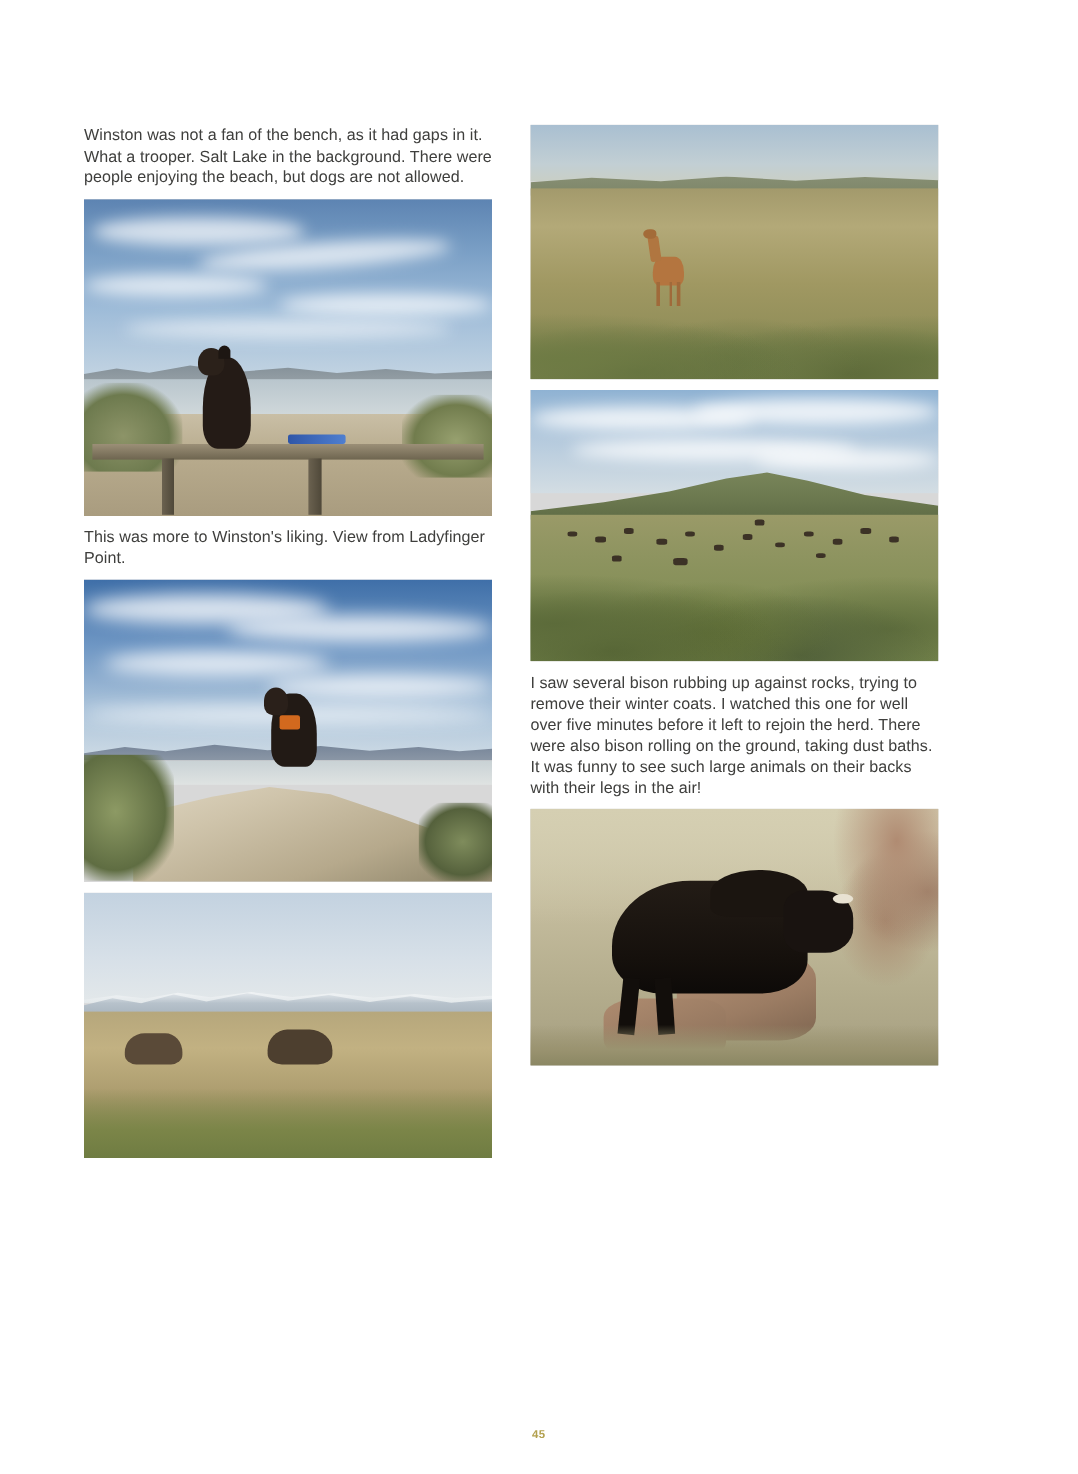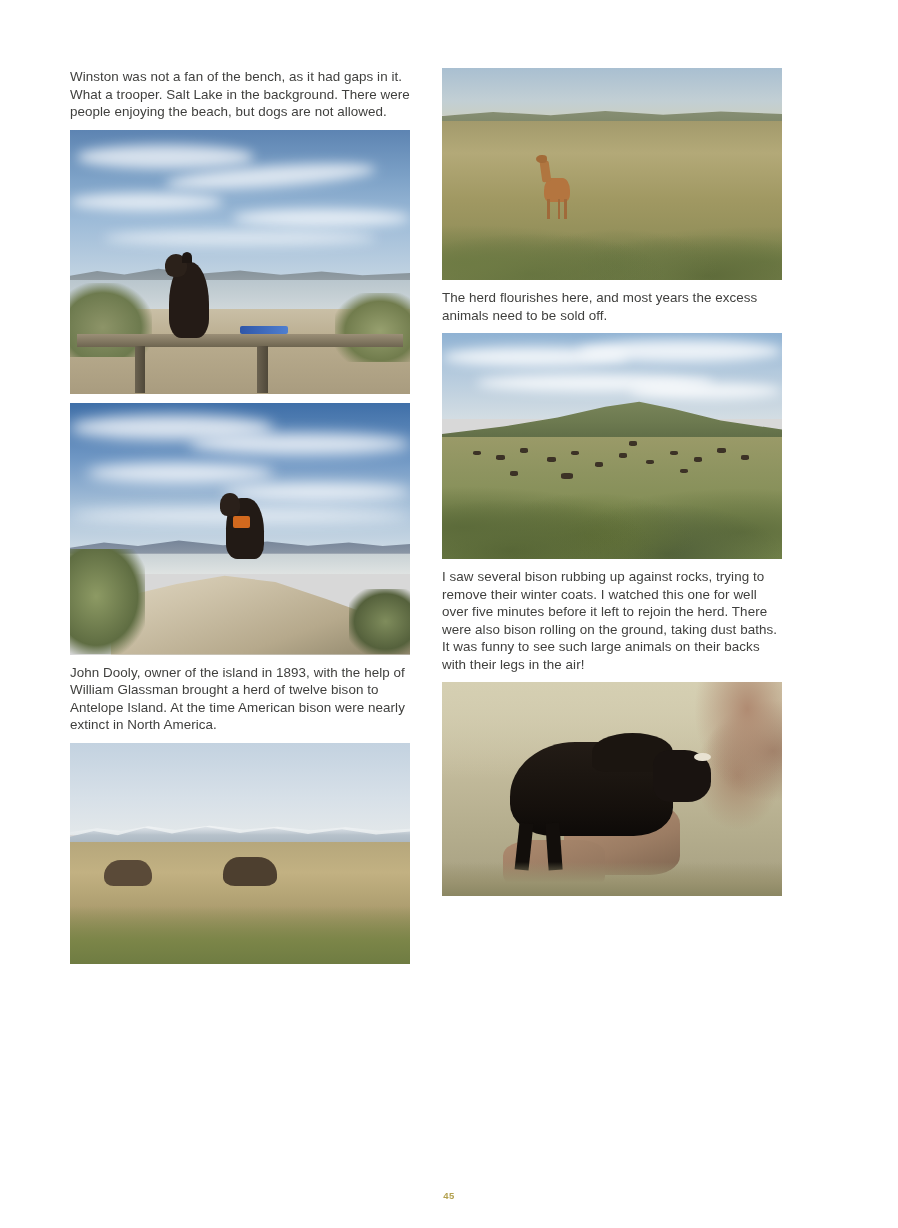--- a/index.html
+++ b/index.html
@@ -23,20 +23,21 @@
   .columns {
     position: absolute;
     top: 68px;
     left: 70px;
     width: 758px;
     display: flex;
     gap: 32px;
   }
   .col {
     width: 340px;
+    margin-top: 36px;
   }
   .col-right { width: 340px; }
 
   .caption {
     font-size: 13.4px;
     line-height: 17.5px;
     color: #3f3f3d;
     margin: 0 0 9px 0;
     letter-spacing: 0.005em;
   }
@@ -365,39 +366,39 @@
         <div class="brush2"></div>
         <div class="bench-top"></div>
         <div class="bench-leg bl1"></div>
         <div class="bench-leg bl2"></div>
         <div class="dog"></div>
         <div class="dog-head"></div>
         <div class="dog-ear"></div>
         <div class="blue"></div>
       </div>
 
+      <p class="caption">This was more to Winston's liking. View from Ladyfinger Point.</p>
 
       <div class="photo ph-rock">
         <div class="sky"></div>
         <div class="cl k1"></div>
         <div class="cl k2"></div>
         <div class="cl k3"></div>
         <div class="cl k4"></div>
         <div class="cl k5"></div>
         <div class="range"></div>
         <div class="water"></div>
         <div class="bigrock"></div>
         <div class="green-l"></div>
         <div class="green-r"></div>
         <div class="dog2"></div>
         <div class="dog2-head"></div>
         <div class="dog2-vest"></div>
       </div>
 
-      <p class="caption">John Dooly, owner of the island in 1893, with the help of William Glassman brought a herd of twelve bison to Antelope Island. At the time American bison were nearly extinct in North America.</p>
 
       <div class="photo ph-bison2 last">
         <div class="sky"></div>
         <div class="snow"></div>
         <div class="snow-w"></div>
         <div class="field"></div>
         <div class="fieldgreen"></div>
         <div class="b1"></div>
         <div class="b2"></div>
       </div>
@@ -413,21 +414,20 @@
         <div class="grass"></div>
         <div class="bushes"></div>
         <div class="pron"></div>
         <div class="pron-neck"></div>
         <div class="pron-head"></div>
         <div class="pron-leg pl1"></div>
         <div class="pron-leg pl2"></div>
         <div class="pron-leg pl3"></div>
       </div>
 
-      <p class="caption">The herd flourishes here, and most years the excess animals need to be sold off.</p>
 
       <div class="photo ph-herd">
         <div class="sky"></div>
         <div class="cl h1"></div>
         <div class="cl h2"></div>
         <div class="cl h3"></div>
         <div class="cl h4"></div>
         <div class="hill"></div>
         <div class="plain"></div>
         <div class="scrub"></div>

